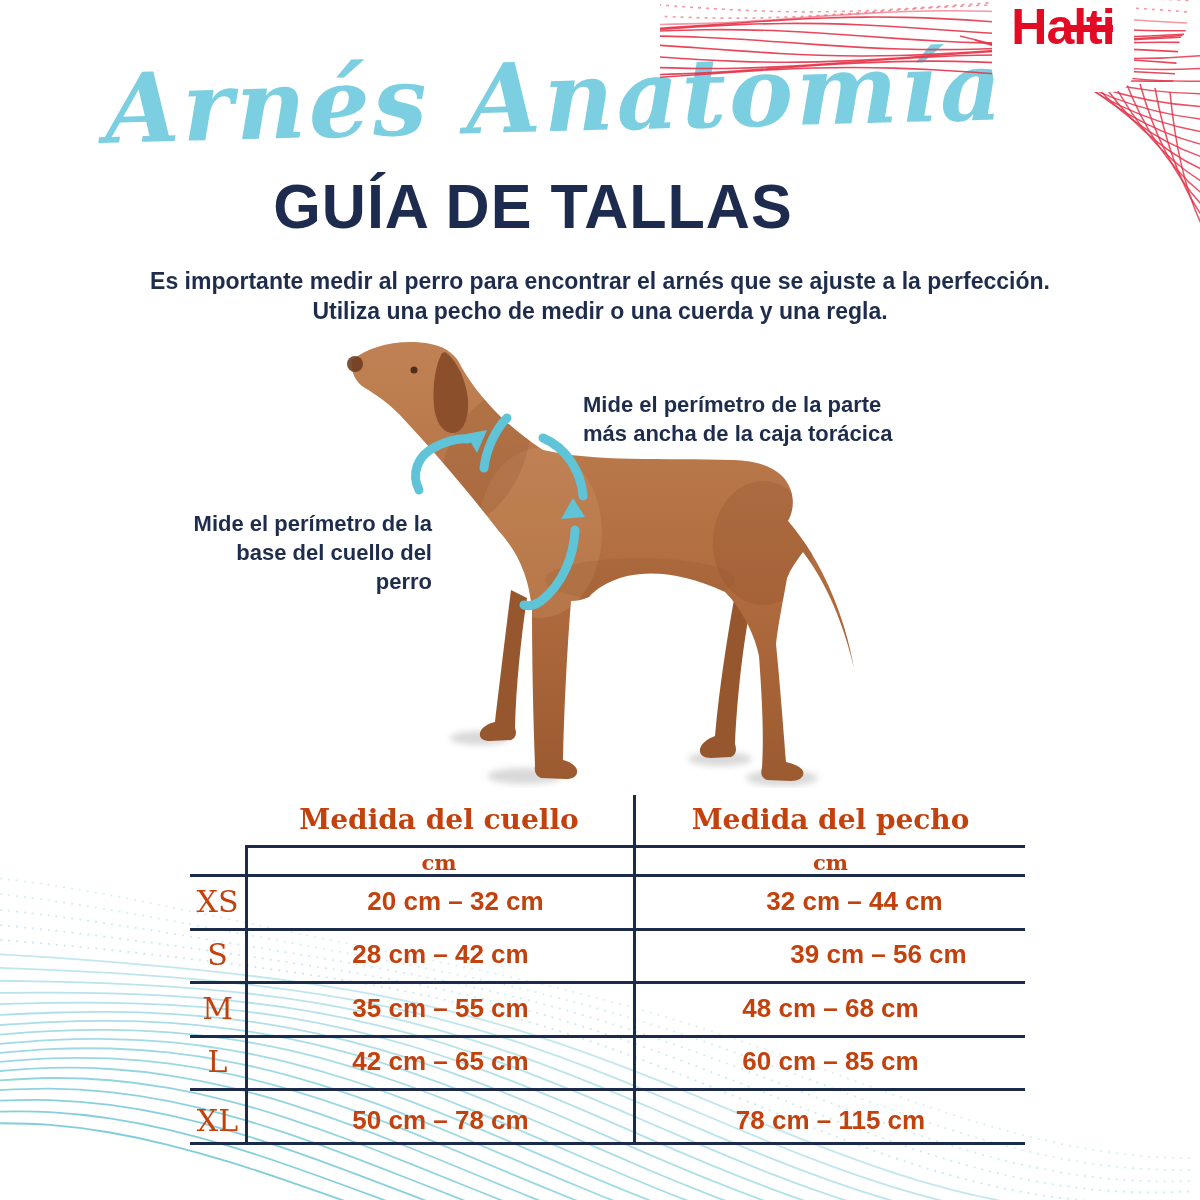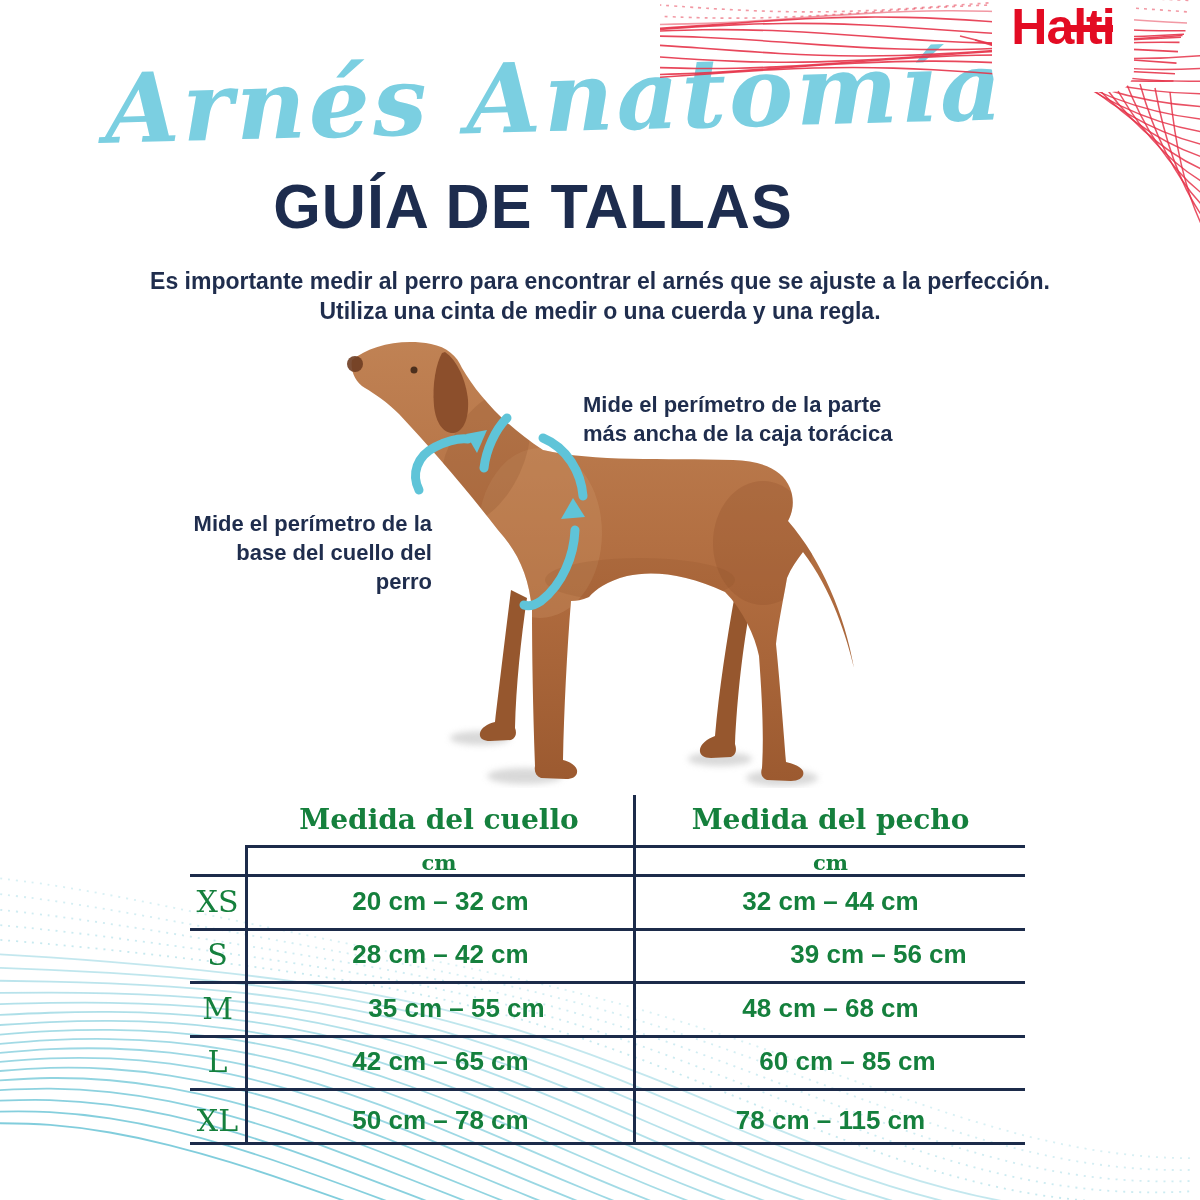--- a/index.html
+++ b/index.html
@@ -17,21 +17,21 @@
   
   .logo-box{left:992px;top:-26px;width:142px;height:118px;background:#fff;border-radius:22px;z-index:3;}
   .logo-text{position:absolute;left:0;top:24px;width:100%;text-align:center;
     font-weight:bold;font-size:50px;letter-spacing:-1px;color:#e30b23;}
   .logo-text .bar{position:absolute;left:55%;top:46%;width:30%;height:7px;background:#e30b23;}
   
   .note{font-weight:bold;font-size:22px;line-height:29px;color:#1f2d4d;z-index:3;}
   .note-chest{left:583px;top:390px;text-align:left;}
   .note-neck{left:190px;top:509px;width:242px;text-align:right;}
   
-  .table{left:190px;top:795px;width:835px;height:352px;z-index:3;color:#15803d;}
+  .table{left:190px;top:795px;width:835px;height:352px;z-index:3;color:#c2410c;}
   .tl{position:absolute;background:#1c2b4a;}
   .th{font-family:"DejaVu Serif",serif;font-weight:bold;font-size:28px;text-align:center;}
   .tcm{font-family:"DejaVu Serif",serif;font-weight:bold;font-size:21px;text-align:center;}
   .trow{position:absolute;left:0;width:835px;display:flex;align-items:center;}
   .cell-size{position:absolute;left:0;width:55px;text-align:center;
     font-family:"DejaVu Serif",serif;font-weight:normal;font-size:30px;}
   .cell-neck{position:absolute;left:58px;width:385px;text-align:center;font-weight:bold;font-size:26px;}
   .cell-chest{position:absolute;left:446px;width:389px;text-align:center;font-weight:bold;font-size:26px;}
   .vcenter{display:flex;align-items:center;justify-content:center;height:100%;}
   svg{display:block;}
@@ -101,21 +101,21 @@
     <div class="logo-text">
       <span style="position:relative;">Halti</span>
       <span class="bar"></span>
     </div>
   </div>
 
   <div class="abs script-title">Arnés Anatomía</div>
   <div class="abs main-title">GUÍA DE TALLAS</div>
   <div class="abs intro">
     <div>Es importante medir al perro para encontrar el arnés que se ajuste a la perfección.</div>
-    <div>Utiliza una cinta de medir o una cuerda y una regla.</div>
+    <div>Utiliza una pecho de medir o una cuerda y una regla.</div>
   </div>
 
   <svg class="abs z2" style="left:335px;top:338px;" width="560" height="450" viewBox="0 0 560 450">
     <defs>
       <linearGradient id="bodyGrad" x1="0" y1="0" x2="0" y2="1">
         <stop offset="0" stop-color="#c08254"></stop>
         <stop offset="0.55" stop-color="#b06c3f"></stop>
         <stop offset="1" stop-color="#9c5a30"></stop>
       </linearGradient>
       <filter id="soft">
@@ -196,37 +196,37 @@
     <div class="tl" style="left:0;top:133px;width:835px;height:3px;"></div>
     <div class="tl" style="left:0;top:186px;width:835px;height:3px;"></div>
     <div class="tl" style="left:0;top:240px;width:835px;height:3px;"></div>
     <div class="tl" style="left:0;top:293px;width:835px;height:3px;"></div>
     <div class="tl" style="left:0;top:347px;width:835px;height:3px;"></div>
     <div class="tl" style="left:443px;top:0;width:3px;height:350px;"></div>
     <div class="tl" style="left:55px;top:50px;width:3px;height:300px;"></div>
 
     <div class="trow" style="top:79px;height:54px;">
       <div class="cell-size vcenter" style="height:54px;">XS</div>
-      <div class="cell-neck vcenter" style="height:54px;">20 cm – 32 cm</div>
-      <div class="cell-chest vcenter" style="height:54px;">32 cm – 44 cm</div>
+      <div class="cell-neck vcenter" style="height:54px;padding-left:15px;">20 cm – 32 cm</div>
+      <div class="cell-chest vcenter" style="height:54px;margin-left:24px;">32 cm – 44 cm</div>
     </div>
     <div class="trow" style="top:133px;height:53px;">
       <div class="cell-size vcenter" style="height:53px;">S</div>
       <div class="cell-neck vcenter" style="height:53px;">28 cm – 42 cm</div>
       <div class="cell-chest vcenter" style="height:53px;padding-left:48px;">39 cm – 56 cm</div>
     </div>
     <div class="trow" style="top:186px;height:54px;">
       <div class="cell-size vcenter" style="height:54px;">M</div>
-      <div class="cell-neck vcenter" style="height:70px;margin-left:16px;">35 cm – 55 cm</div>
+      <div class="cell-neck vcenter" style="height:70px;">35 cm – 55 cm</div>
       <div class="cell-chest vcenter" style="height:54px;">48 cm – 68 cm</div>
     </div>
     <div class="trow" style="top:240px;height:53px;">
       <div class="cell-size vcenter" style="height:53px;">L</div>
       <div class="cell-neck vcenter" style="height:42px;">42 cm – 65 cm</div>
-      <div class="cell-chest vcenter" style="height:53px;padding-left:17px;">60 cm – 85 cm</div>
+      <div class="cell-chest vcenter" style="height:53px;">60 cm – 85 cm</div>
     </div>
     <div class="trow" style="top:293px;height:64px;">
       <div class="cell-size vcenter" style="height:54px;">XL</div>
       <div class="cell-neck vcenter" style="height:54px;">50 cm – 78 cm</div>
       <div class="cell-chest vcenter" style="height:54px;">78 cm – 115 cm</div>
     </div>
   </div>
 
 </div>
 

